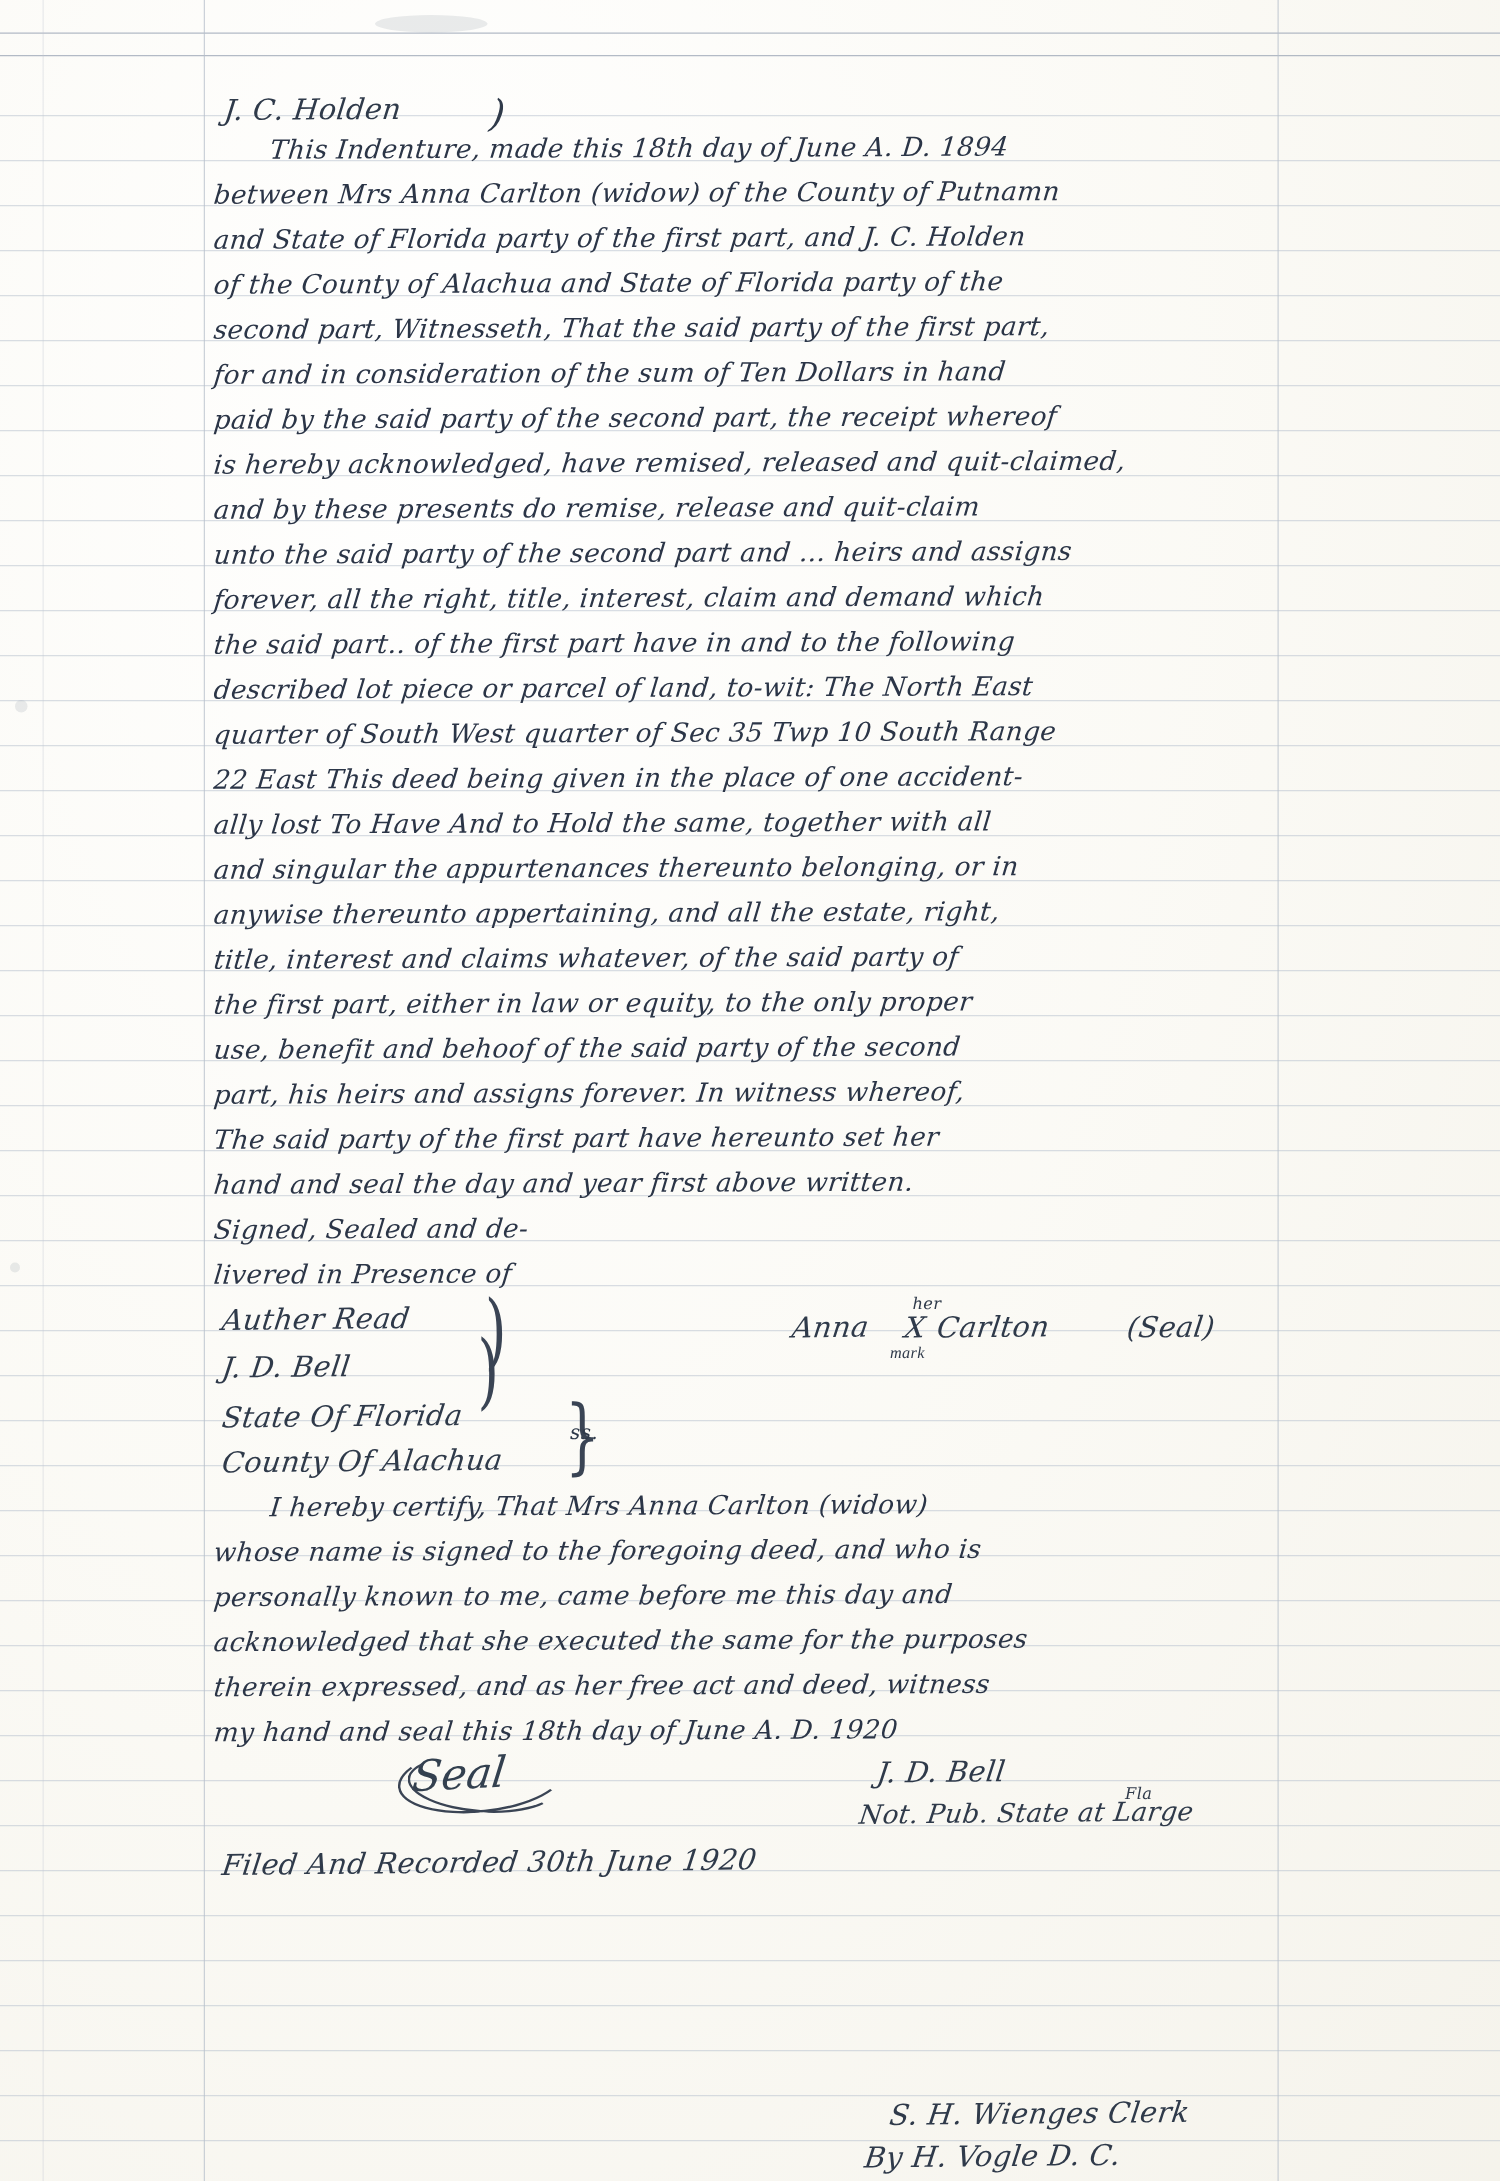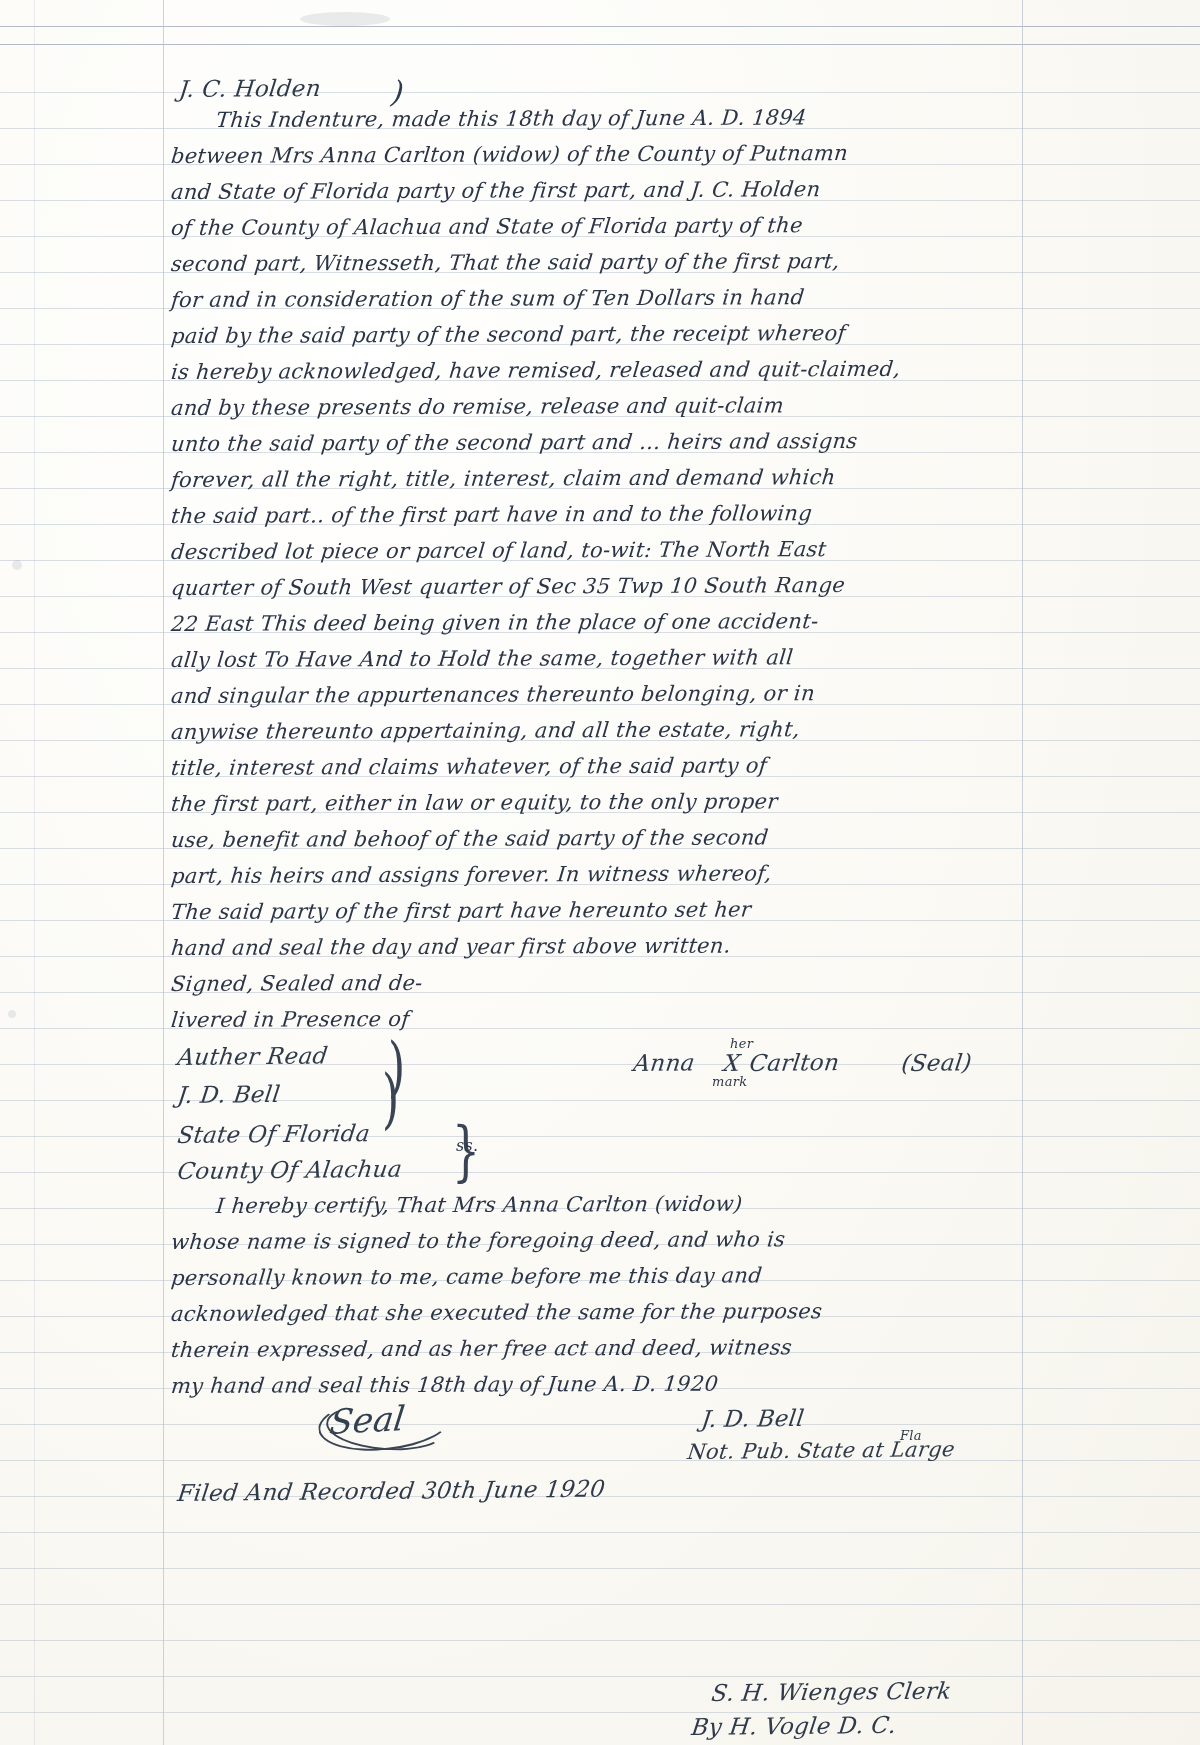--- a/index.html
+++ b/index.html
@@ -229,21 +229,21 @@
     <div class="hw line" style="top:1010px;">livered in Presence of</div>
 
     <div class="hw sig" style="top:1044px;left:176px;">Auther Read</div>
     <div class="brace" style="top:1040px;left:388px;">)</div>
     <div class="hw sig" style="top:1082px;left:176px;">J. D. Bell</div>
     <div class="brace" style="top:1072px;left:382px;">)</div>
 
     <div class="hw sig" style="top:1050px;left:632px;">Anna</div>
     <div class="hw tiny" style="top:1036px;left:730px;">her</div>
     <div class="hw sig" style="top:1050px;left:722px;">X</div>
-    <div class="hw tiny" style="top:1074px;left:712px;">mark</div>
+    <div class="hw tiny" style="top:1074px;left:712px;font-family:Liberation Serif, serif;">mark</div>
     <div class="hw sig" style="top:1050px;left:748px;">Carlton</div>
     <div class="hw sig" style="top:1050px;left:900px;">(Seal)</div>
 
     <div class="hw sig" style="top:1122px;left:176px;">State Of Florida</div>
     <div class="hw sig" style="top:1158px;left:176px;">County Of Alachua</div>
     <div class="brace" style="top:1124px;left:452px;">}</div>
     <div class="hw small" style="top:1136px;left:456px;">ss.</div>
 
     <div class="hw line indent" style="top:1196px;">I hereby certify, That Mrs Anna Carlton (widow)</div>
     <div class="hw line" style="top:1232px;">whose name is signed to the foregoing deed, and who is</div>

